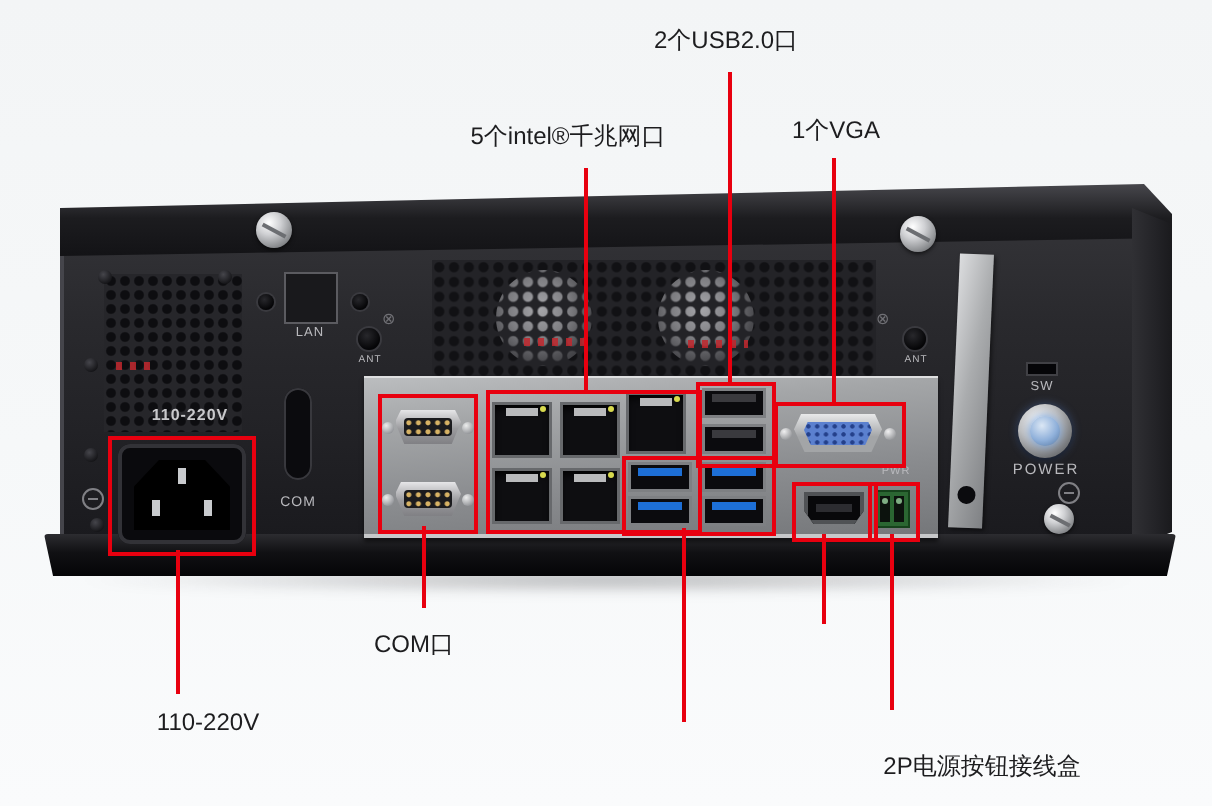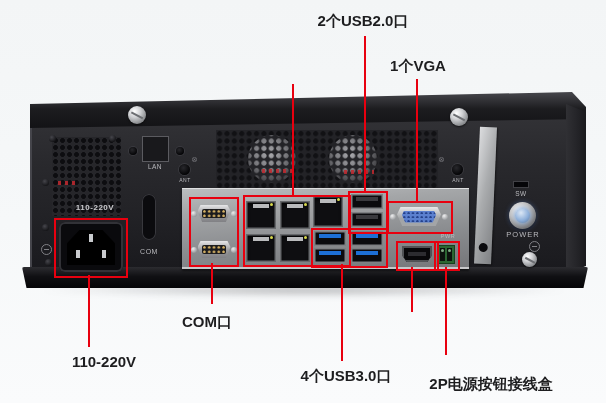--- a/index.html
+++ b/index.html
@@ -91,21 +91,21 @@
     box-shadow:0 0 5px rgba(110,160,255,.35), 0 1px 2px rgba(0,0,0,.7);}
   .pwr-btn i{position:absolute;left:6px;top:6px;width:15px;height:15px;border-radius:50%;
     background:radial-gradient(circle at 40% 32%,#dbe7f5,#8fb0da 55%,#53759f 100%);box-shadow:0 0 4px #79a9e8;}
   .gnd{width:9px;height:9px;border-radius:50%;border:1px solid #808085;}
   .gnd:after{content:"";position:absolute;left:2px;top:4px;width:5px;height:1px;background:#808085;}
   
   .rbox{border:2px solid #e8000f;z-index:6;}
   .rline{width:2px;background:#e8000f;z-index:6;}
   
   .lbl{z-index:7;transform:translateX(-50%);white-space:nowrap;text-align:center;
-    color:#1d1d1f;font-size:15px;font-weight:700;line-height:21px;}
+    color:#1d1d1f;font-size:12px;font-weight:400;line-height:21px;}
   .lbl.two{line-height:26px;}
 </style>
 </head>
 <body>
 
 <div id="stage">
 
   <div class="abs shadow"></div>
   <div class="abs panel"></div>
   <div class="abs top-face"></div>
@@ -218,23 +218,23 @@
   <div class="abs rline" style="left:364px;top:36px;height:155px"></div>
   <div class="abs rline" style="left:292px;top:84px;height:111px"></div>
   <div class="abs rline" style="left:416px;top:79px;height:122px"></div>
   <div class="abs rline" style="left:88px;top:275px;height:72px"></div>
   <div class="abs rline" style="left:211px;top:263px;height:41px"></div>
   <div class="abs rline" style="left:341px;top:264px;height:97px"></div>
   <div class="abs rline" style="left:411px;top:267px;height:45px"></div>
   <div class="abs rline" style="left:445px;top:267px;height:88px"></div>
 
   <div class="abs lbl" style="left:363px;top:10px">2个USB2.0口</div>
+  <div class="abs lbl" style="left:284px;top:58px">5个intel®千兆网口</div>
   <div class="abs lbl" style="left:418px;top:55px">1个VGA</div>
   <div class="abs lbl two" style="left:207px;top:309px">
     <div>COM口</div>
   </div>
   <div class="abs lbl" style="left:104px;top:351px">
     <div>110-220V</div>
   </div>
-  <div class="abs lbl" style="left:346px;top:365px">4个USB3.0口</div>
   <div class="abs lbl" style="left:491px;top:373px">2P电源按钮接线盒</div>
 
 </div>
 
 </body></html>

